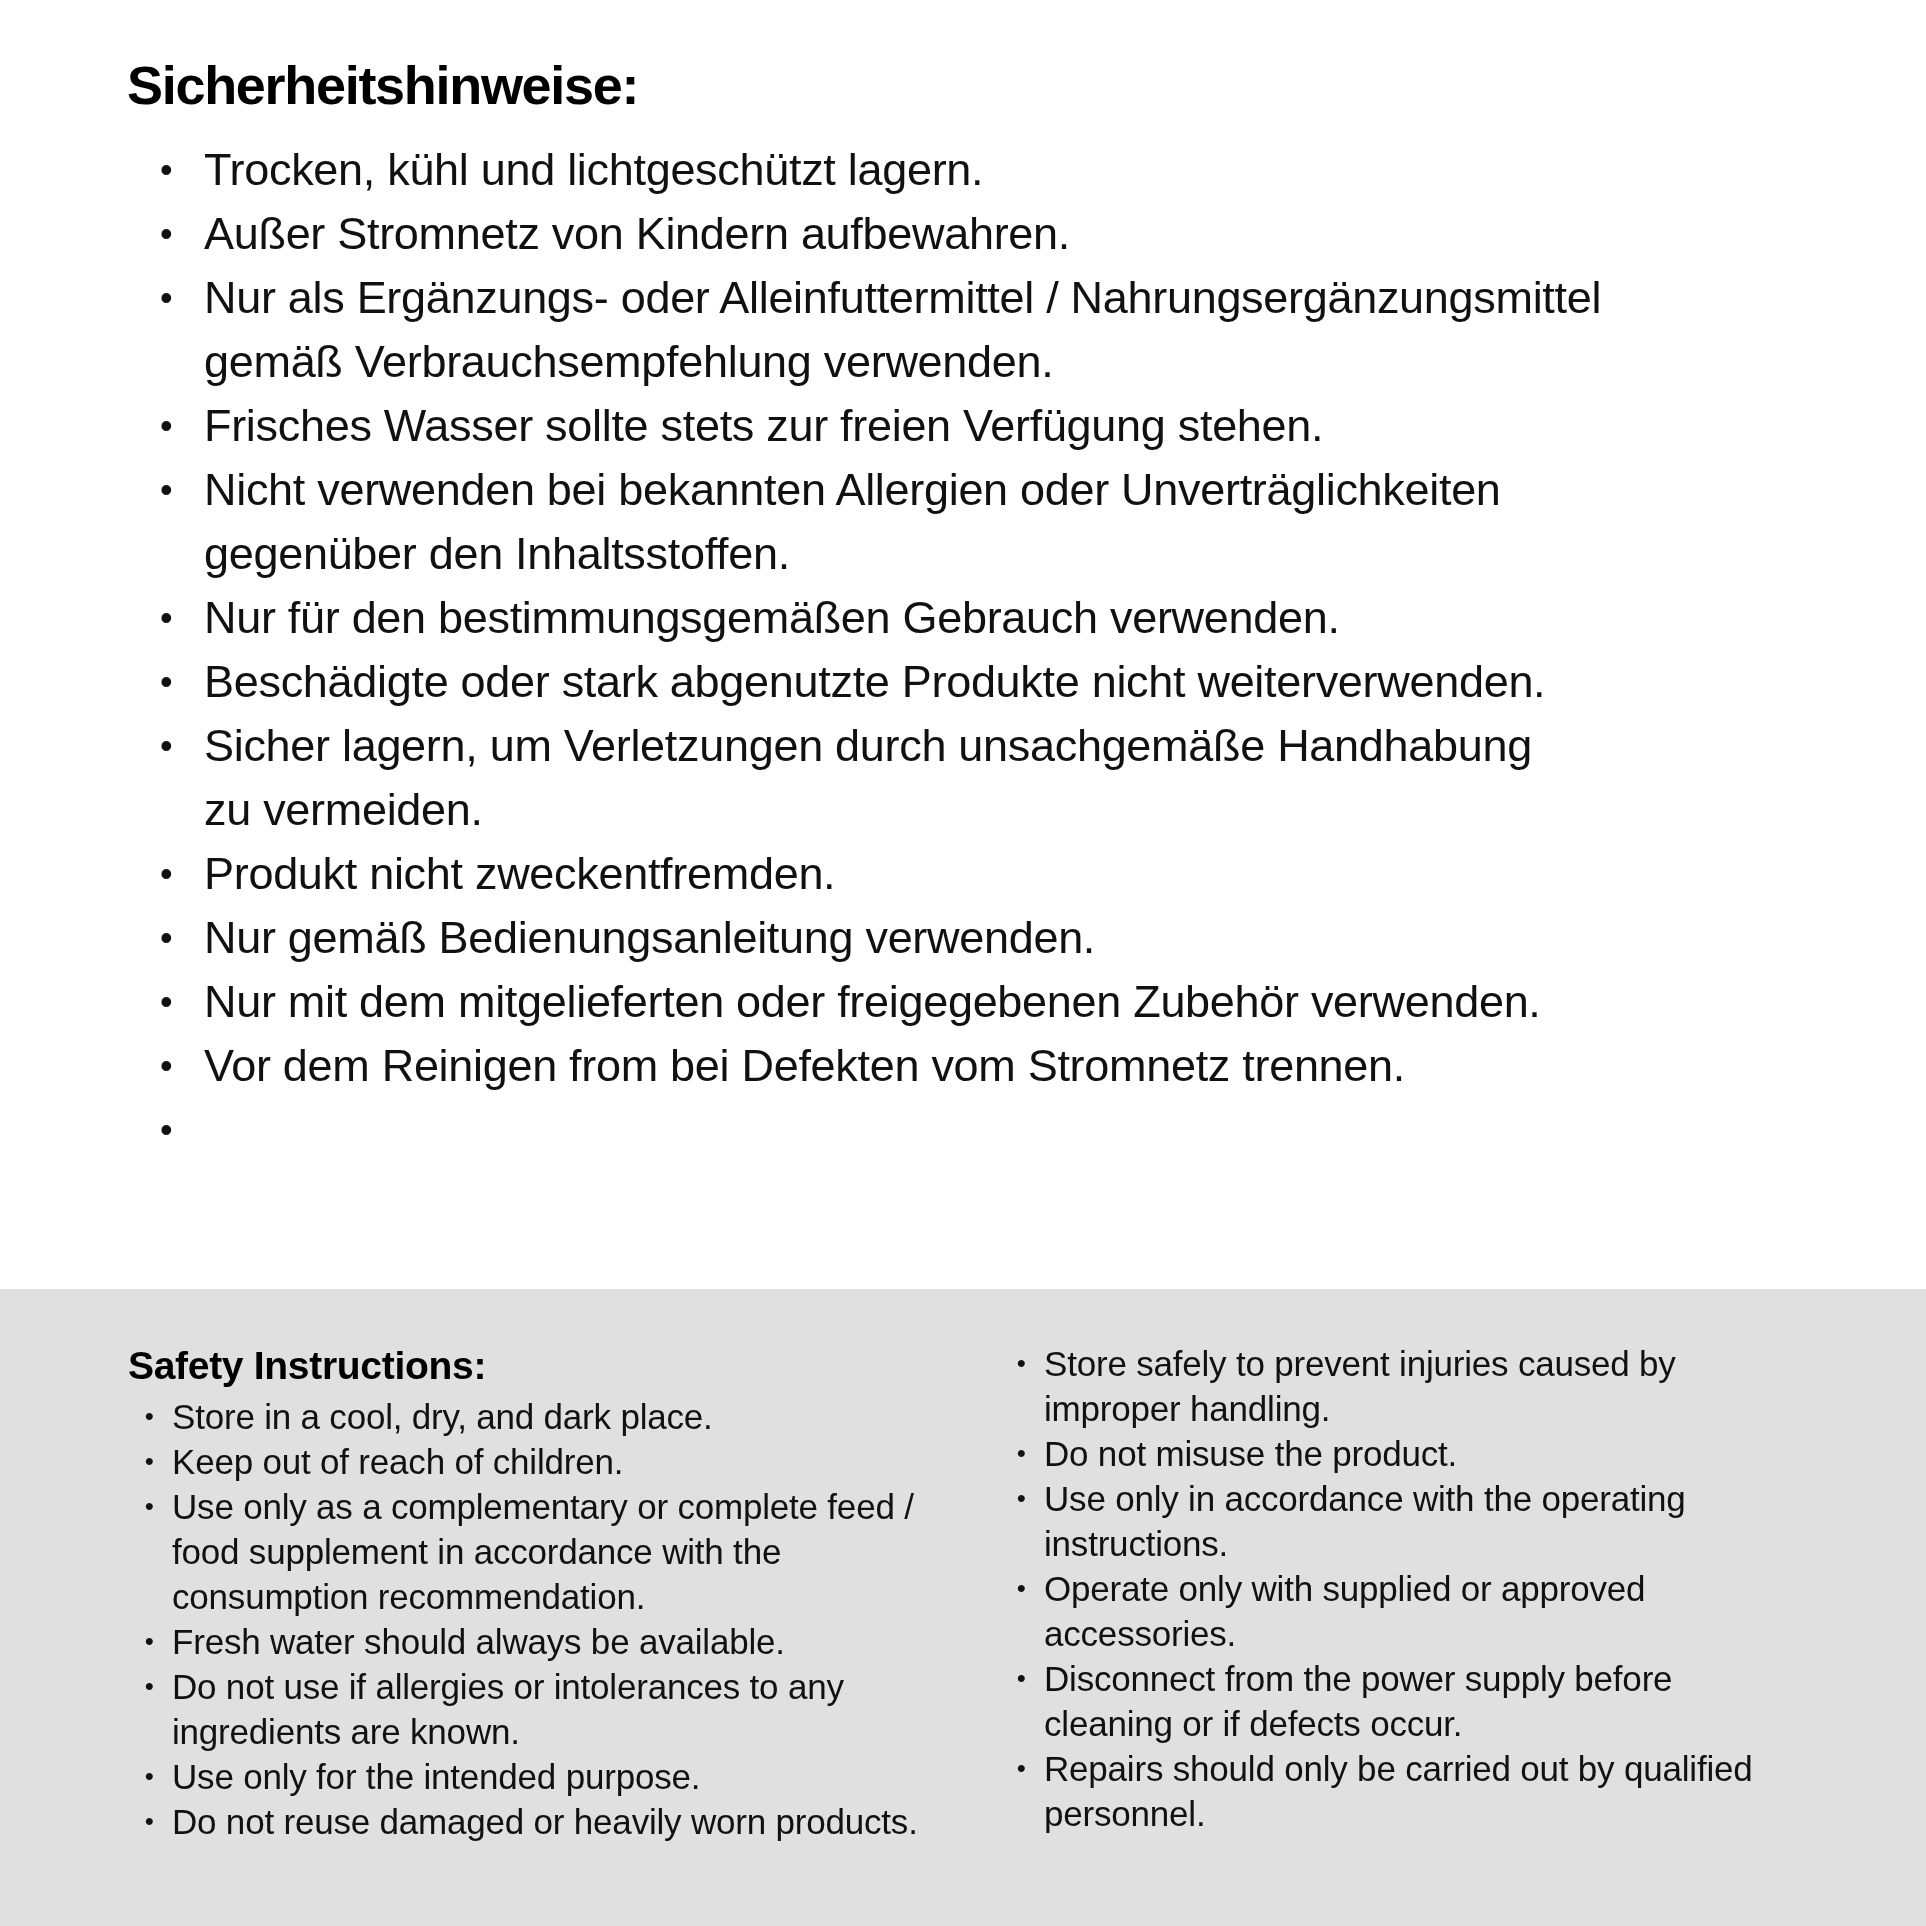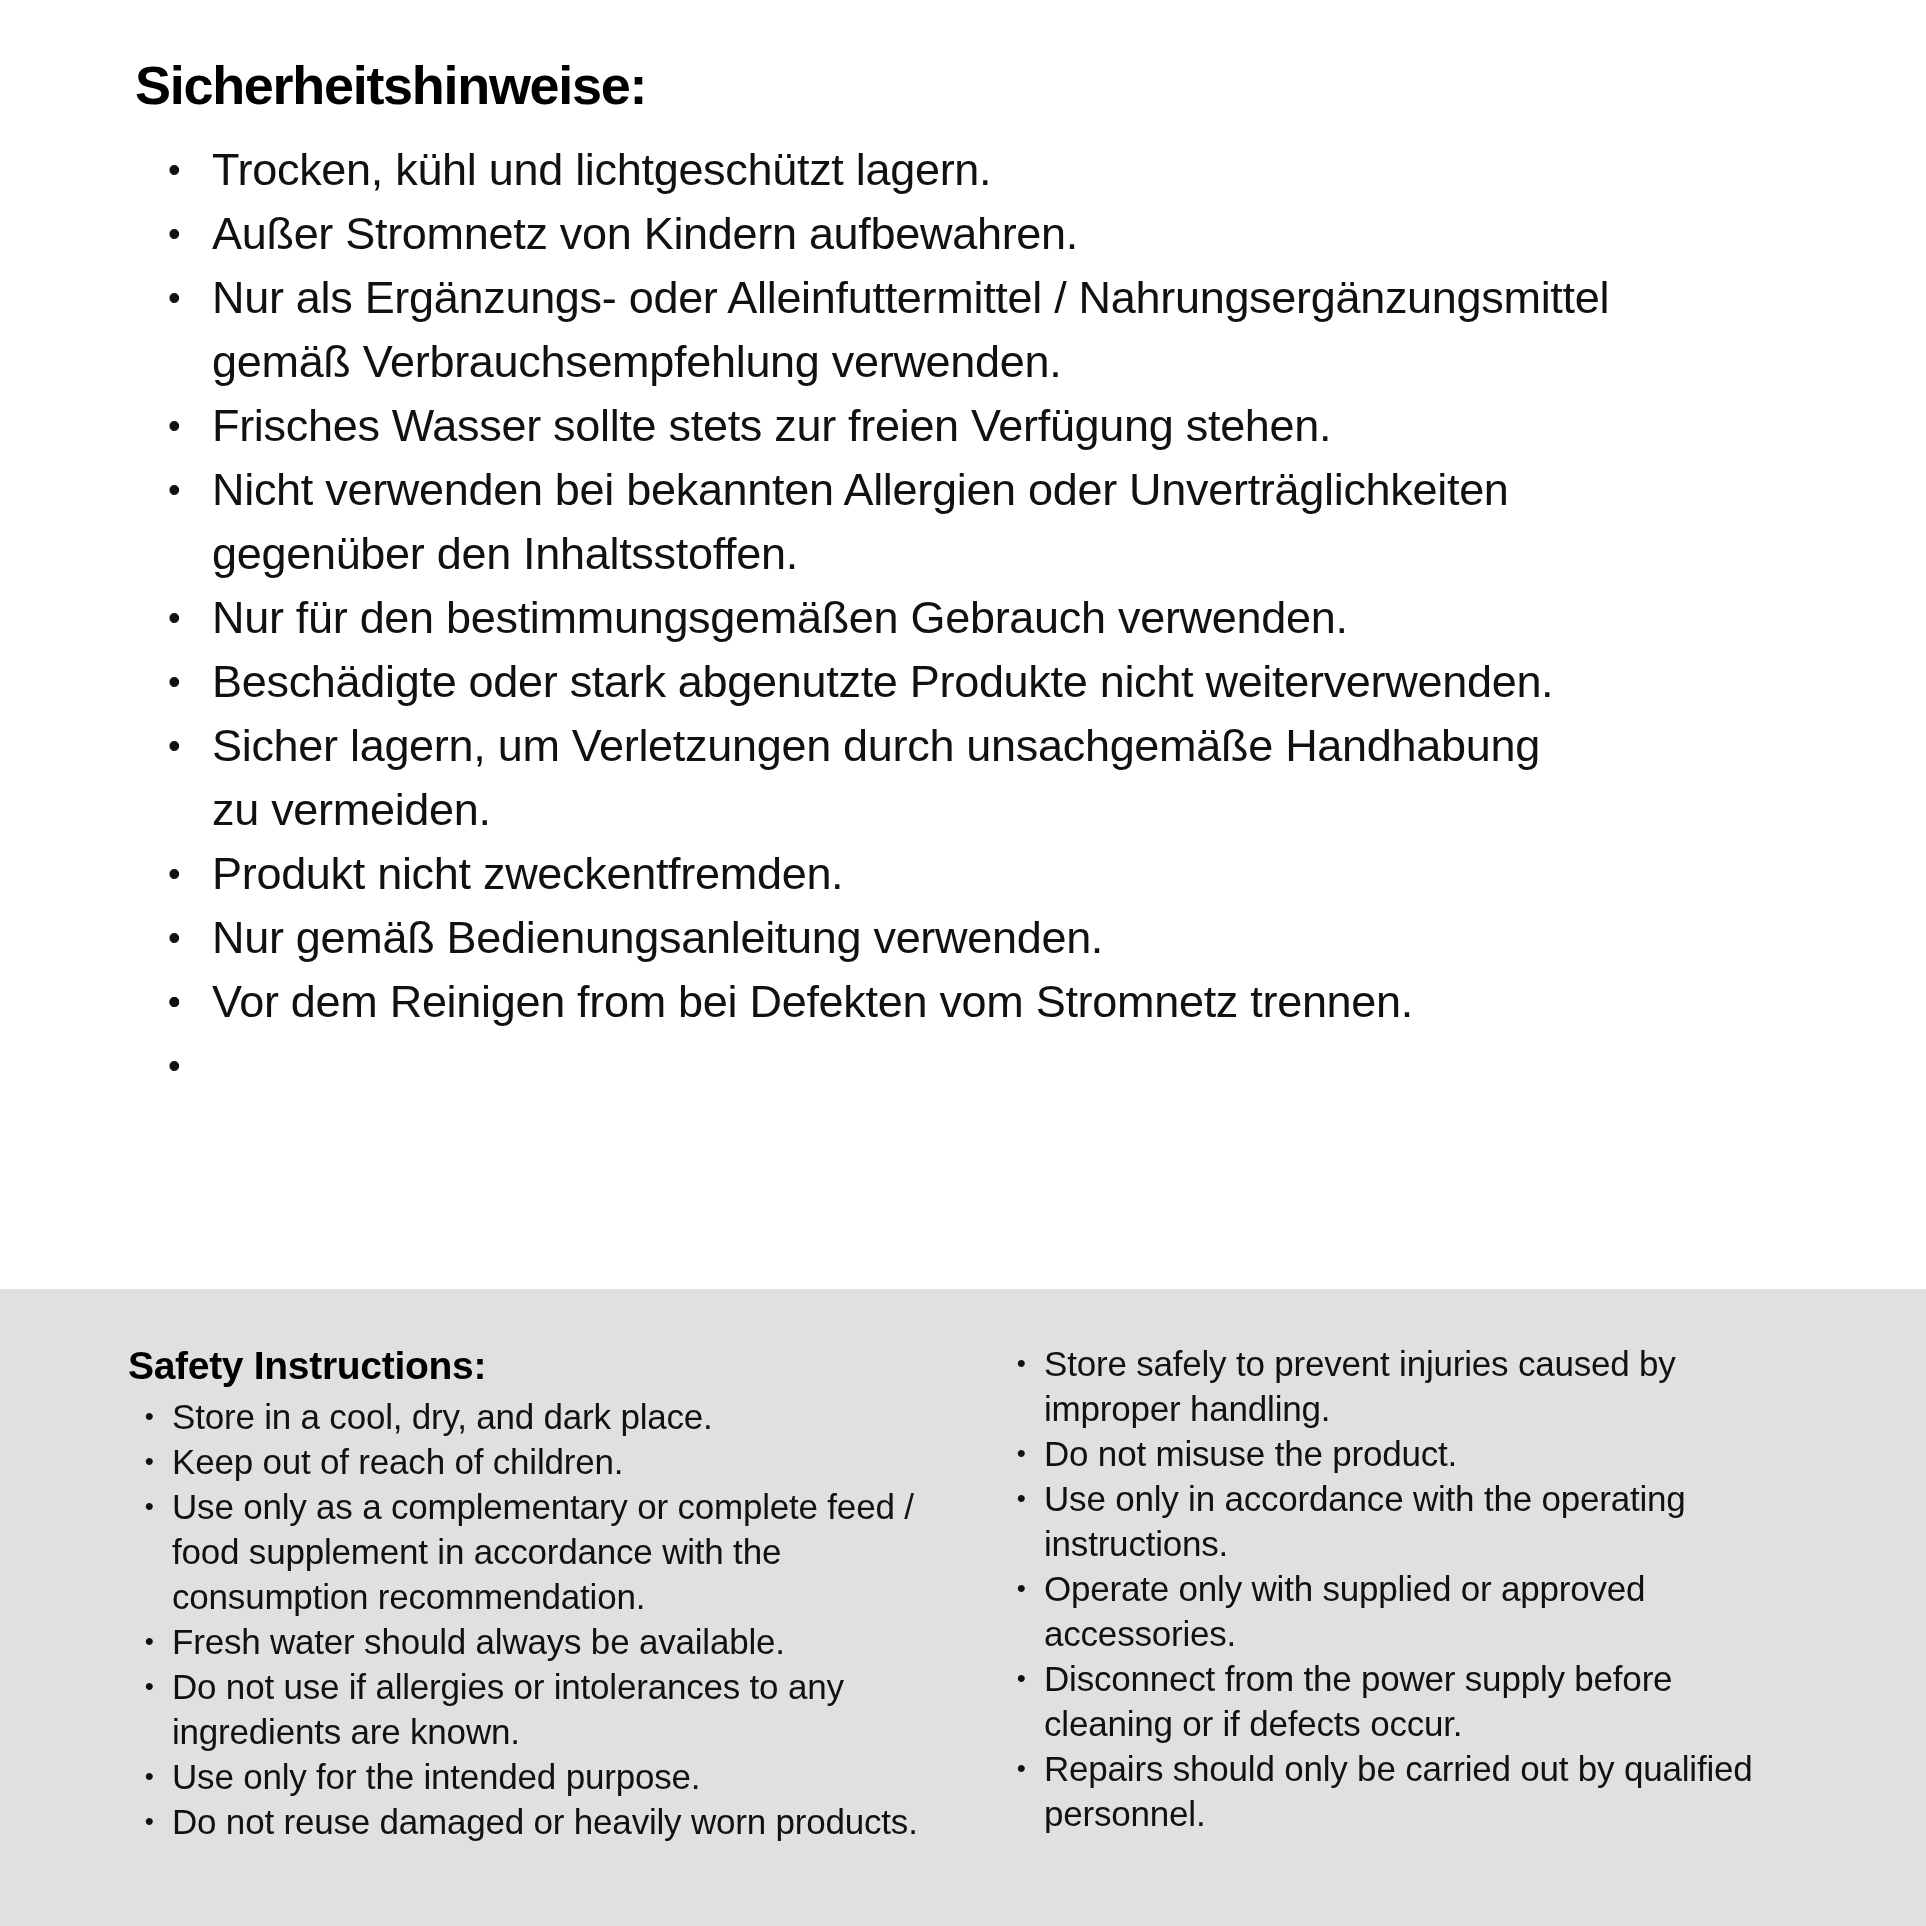--- a/index.html
+++ b/index.html
@@ -17,21 +17,21 @@
     position: relative;
     width: 1926px;
     height: 1926px;
     overflow: hidden;
     background: #ffffff;
   }
 
   
   .de-section {
     position: absolute;
-    left: 135px;
+    left: 127px;
     top: 53px;
     right: 58px;
   }
   .de-title {
     margin: 0;
     font-size: 54px;
     line-height: 64px;
     font-weight: 700;
     color: #000000;
     letter-spacing: -1.3px;
@@ -158,20 +158,21 @@
       <li>
         <span class="dot">•</span>
         <span class="txt">Produkt nicht zweckentfremden.</span>
       </li>
       <li>
         <span class="dot">•</span>
         <span class="txt">Nur gemäß Bedienungsanleitung verwenden.</span>
       </li>
       <li>
         <span class="dot">•</span>
+        <span class="txt">Nur mit dem mitgelieferten oder freigegebenen Zubehör verwenden.</span>
       </li>
       <li>
         <span class="dot">•</span>
         <span class="txt">Vor dem Reinigen from bei Defekten vom Stromnetz trennen.</span>
       </li>
       <li>
         <span class="dot">•</span>
       </li>
     </ul>
   </section>

